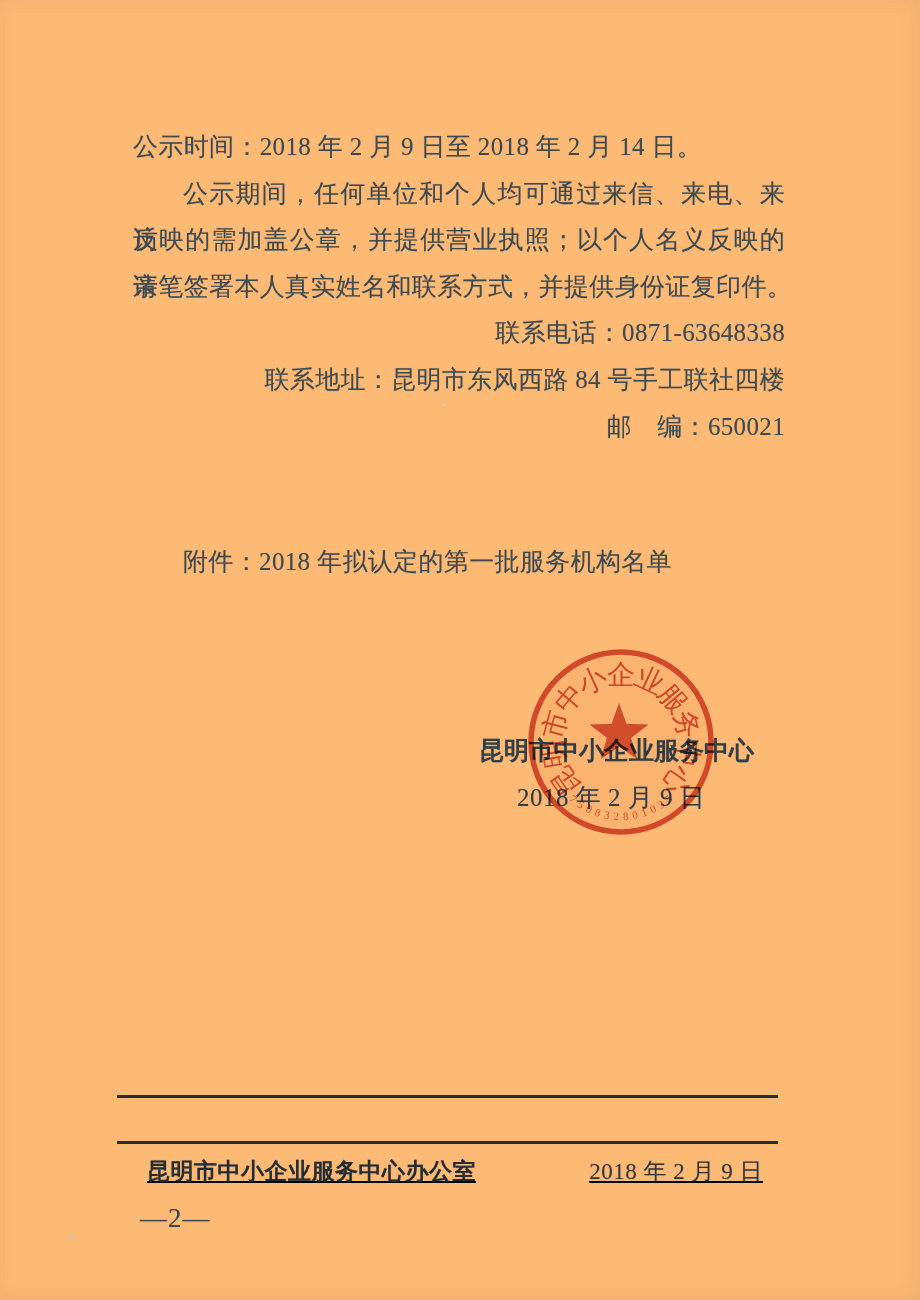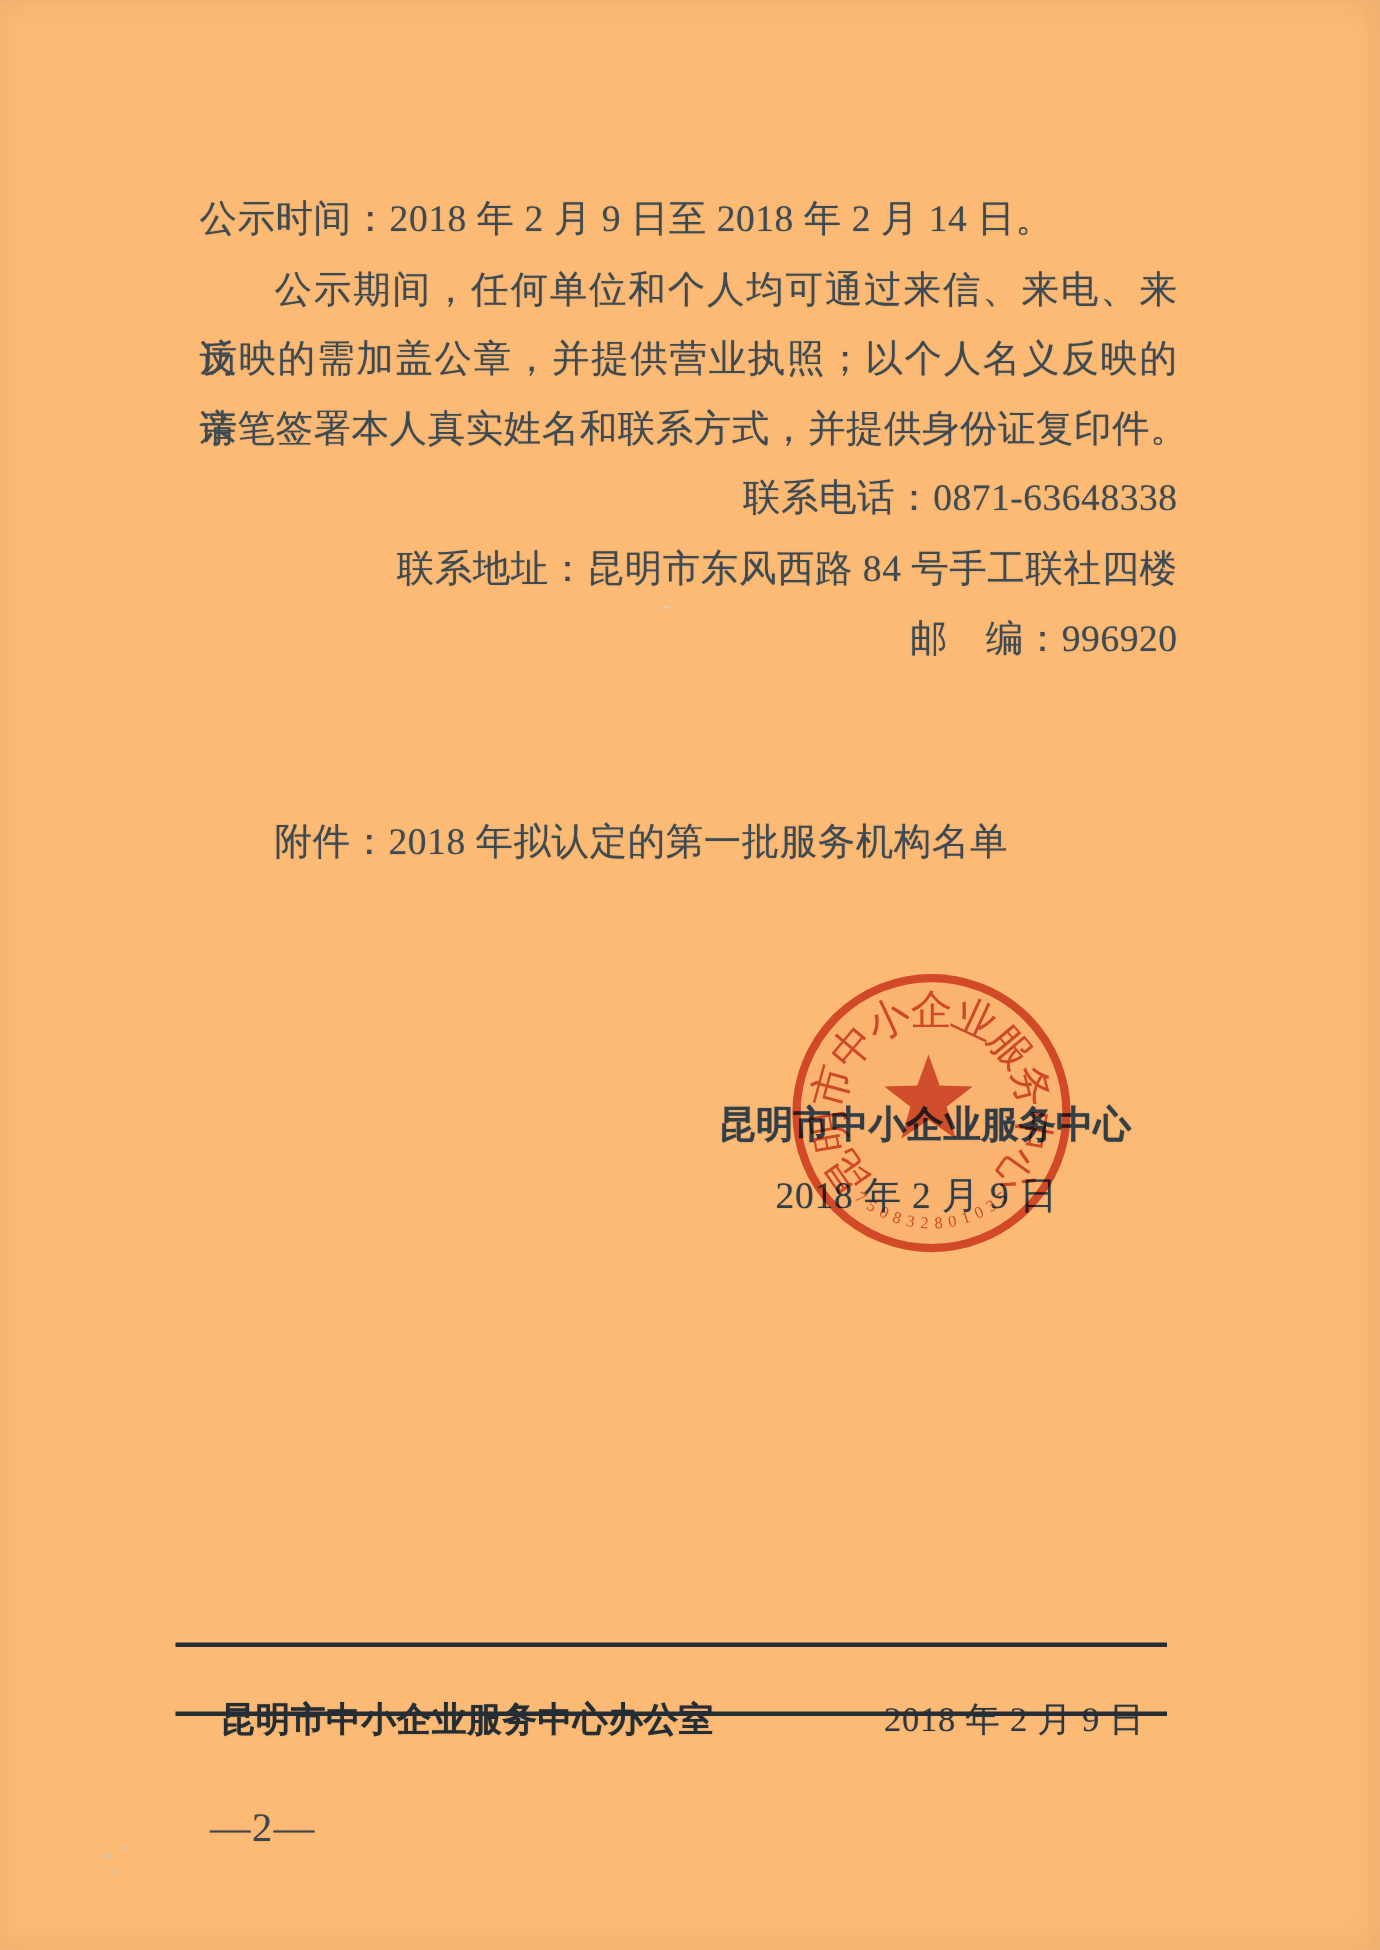--- a/index.html
+++ b/index.html
@@ -80,25 +80,26 @@
     z-index: 3;
   }
   .seal svg { width: 100%; height: 100%; }
   .seal text { font-family: "Liberation Serif", "DejaVu Serif", serif; }
   .footer-rule { position: absolute; left: 117px; width: 661px; height: 3px; background: #262e35; }
   .rule-top { top: 1095px; }
   .rule-bottom { top: 1141px; }
   .footer-row {
     position: absolute;
     left: 147px;
-    top: 1131px;
+    top: 1156px;
     width: 616px;
     display: flex;
     justify-content: space-between;
     align-items: flex-end;
+    text-decoration: underline;
   }
   .footer-office {
     font-size: 23px;
     font-weight: bold;
     color: #242d34;
     letter-spacing: 0.5px;
     white-space: nowrap;
     text-shadow: 0 0 1px rgba(36,45,52,0.3);
   }
   .footer-date {
@@ -129,21 +130,21 @@
 
 <div class="page">
 
   <div class="body-text">
     <div class="line">公示时间：2018 年 2 月 9 日至 2018 年 2 月 14 日。</div>
     <div class="line indent justify">公示期间，任何单位和个人均可通过来信、来电、来访</div>
     <div class="line justify">反映的需加盖公章，并提供营业执照；以个人名义反映的请</div>
     <div class="line">亲笔签署本人真实姓名和联系方式，并提供身份证复印件。</div>
     <div class="line indent">联系电话：0871-63648338</div>
     <div class="line indent">联系地址：昆明市东风西路 84 号手工联社四楼</div>
-    <div class="line indent">邮　编：996920</div>
+    <div class="line indent">邮　编：650021</div>
   </div>
 
   <div class="attachment">附件：2018 年拟认定的第一批服务机构名单</div>
 
   <div class="sig-org">昆明市中小企业服务中心</div>
   <div class="sig-date">2018 年 2 月 9 日</div>
 
   <div class="seal">
     <svg viewBox="0 0 200 200" xmlns="http://www.w3.org/2000/svg">
       <circle cx="100" cy="100" r="89" fill="rgba(214,90,70,0.05)" stroke="none"></circle>

